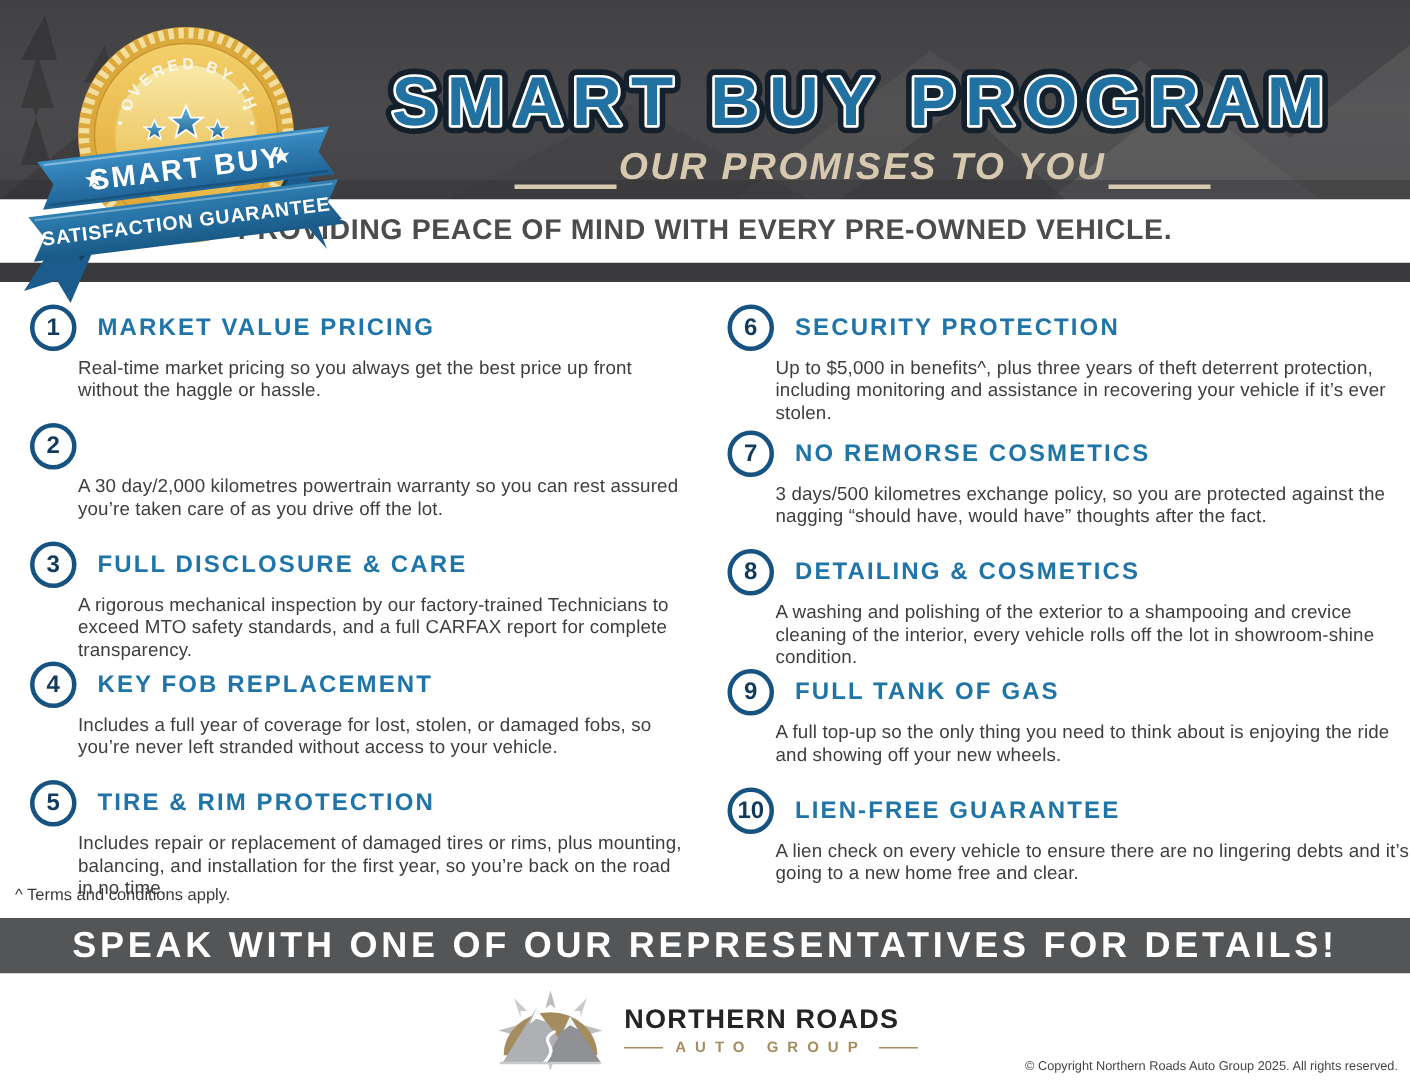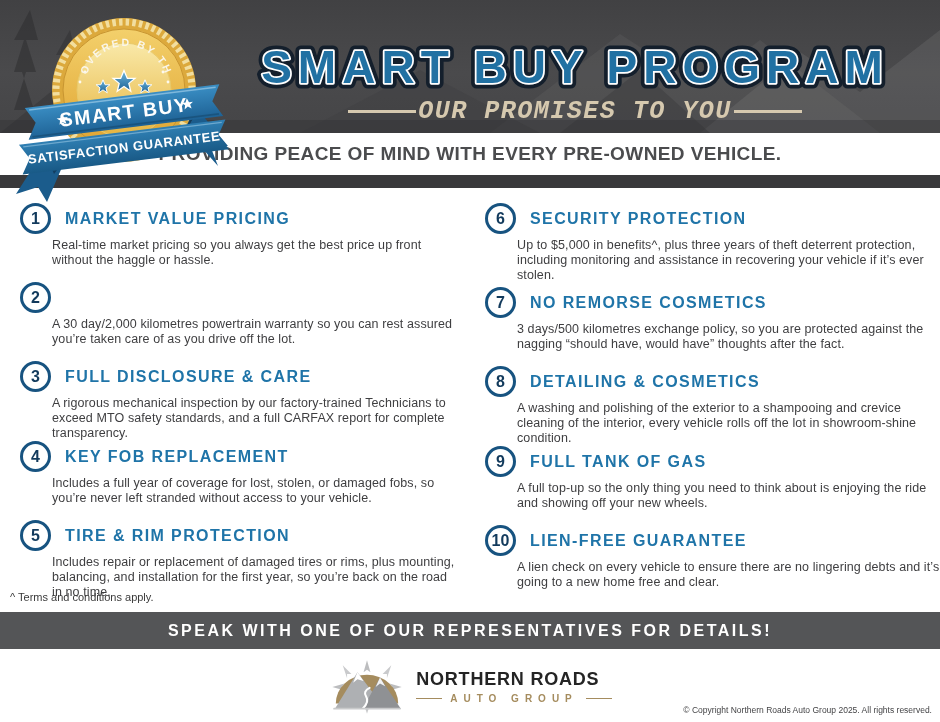--- a/index.html
+++ b/index.html
@@ -5,21 +5,21 @@
   * { margin:0; padding:0; box-sizing:border-box; }
   html,body { width:940px; }
   body { font-family:"Liberation Sans", sans-serif; background:#ffffff; }
   .page { position:relative; width:940px; height:722px; overflow:hidden; background:#ffffff; }
 
   
   .header { position:relative; height:133px; background:linear-gradient(180deg,#414143 0%,#4a4a4c 55%,#454547 100%); overflow:visible; }
   .header-texture { position:absolute; inset:0; width:100%; height:100%; }
   .titles { position:absolute; left:218px; right:8px; top:36px; text-align:center; }
   .title-svg { display:block; margin:0 auto; }
-  .subtitle-row { display:flex; align-items:center; justify-content:center; gap:2px; margin-top:-3px;font-family:Liberation Mono, monospace; }
+  .subtitle-row { display:flex; align-items:flex-end; justify-content:center; gap:2px; margin-top:-3px; }
   .subtitle-dash { width:68px; height:3px; background:#d6c9af; }
   .subtitle-text { font-size:25px; font-weight:bold; font-style:italic; color:#d6c9af; letter-spacing:1.5px; white-space:nowrap; }
 
   
   .badge { position:absolute; left:14px; top:6px; width:216px; height:196px; z-index:20; }
 
   
   .white-band { height:42px; background:#ffffff; text-align:center; position:relative; z-index:5; }
   .white-band span { display:inline-block; line-height:42px; font-size:19px; font-weight:bold; color:#4b4c4e; letter-spacing:0.4px; }
   .dark-strip { height:13px; background:#39393b; position:relative; z-index:4; }
@@ -31,21 +31,21 @@
   .promise-head { display:flex; align-items:center; }
   .num-circle { flex:0 0 auto; width:31px; height:31px; border:3px solid #175380; border-radius:50%;
     display:flex; align-items:center; justify-content:center; font-size:16px; font-weight:bold; color:#123a5c; }
   .promise-title { margin-left:14px; font-size:16px; font-weight:bold; color:#1f74a8; letter-spacing:1.4px; white-space:nowrap; }
   .promise-desc { margin:4px 0 0 32px; width:408px; font-size:12.5px; line-height:15px; color:#3e3e40; letter-spacing:0.1px; }
   .col-right .promise-desc { width:425px; }
   .footnote { position:absolute; left:10px; bottom:9px; font-size:11px; color:#3a3a3a; }
 
   
   .cta-bar { height:37px; background:#545557; text-align:center; }
-  .cta-bar span { line-height:37px; font-size:16px; font-weight:bold; color:#ffffff; letter-spacing:2.5px; }
+  .cta-bar span { line-height:37px; font-size:24px; font-weight:bold; color:#ffffff; letter-spacing:2.5px; }
 
   
   .footer { position:relative; height:73px; background:#ffffff; display:flex; align-items:center; justify-content:center; }
   .logo { display:flex; align-items:center; gap:10px; margin-top:2px; }
   .wordmark .brand-name { font-size:18px; font-weight:bold; color:#242424; letter-spacing:0.8px; white-space:nowrap; }
   .brand-sub { display:flex; align-items:center; gap:8px; margin-top:3px;text-align:center; }
   .brand-sub .dash { width:26px; height:1.5px; background:#a58c5e; }
   .brand-sub .division { font-size:10px; font-weight:bold; color:#a58c5e; letter-spacing:6px; white-space:nowrap; }
   .copyright { position:absolute; right:8px; bottom:7px; font-size:8.5px; color:#444446; }
 </style>

